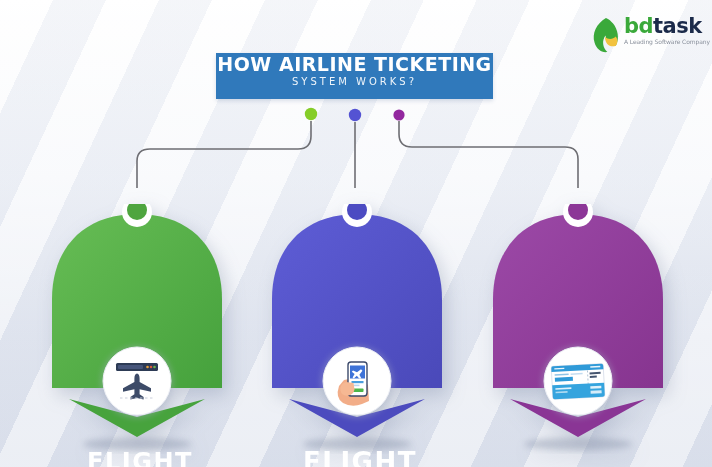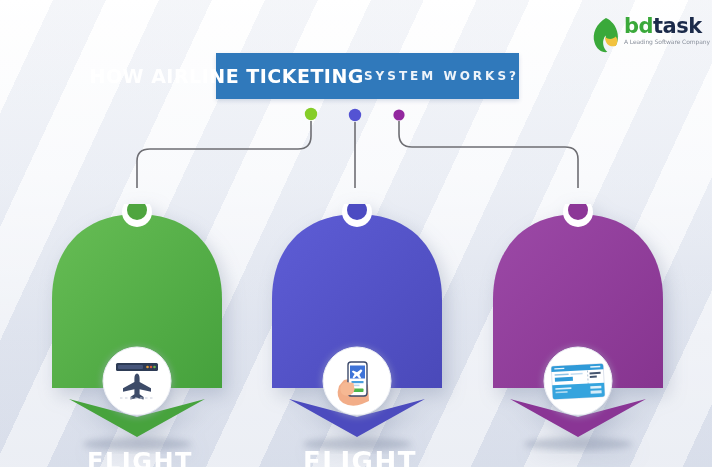--- a/index.html
+++ b/index.html
@@ -11,26 +11,25 @@
   .stage::before{
     content:"";position:absolute;inset:0;
     background:repeating-linear-gradient(115deg,
       rgba(255,255,255,.45) 0 48px,
       rgba(201,209,226,.20) 48px 96px);
     pointer-events:none;
   }
   .connectors{position:absolute;left:0;top:0;width:712px;height:467px;}
   .title-box{
     position:absolute;left:216px;top:53px;width:277px;height:46px;
-    background:#3079bb;display:flex;flex-direction:row;align-items:center;justify-content:flex-end;
+    background:#3079bb;display:flex;flex-direction:column;align-items:center;justify-content:flex-start;
     box-shadow:0 2px 4px rgba(60,90,140,.18);
-    padding-left:26px;
   }
   .title-box .t1{color:#ffffff;font-weight:bold;font-size:19px;letter-spacing:.5px;line-height:22px;white-space:nowrap;}
-  .title-box .t2{color:rgba(255,255,255,.92);font-weight:bold;font-size:12px;letter-spacing:3px;line-height:13px;white-space:nowrap;}
+  .title-box .t2{color:rgba(255,255,255,.92);font-weight:normal;font-size:10px;letter-spacing:3px;line-height:13px;white-space:nowrap;}
   .logo{position:absolute;left:590px;top:16px;display:flex;align-items:flex-start;}
   .logo .txt{margin-left:4px;line-height:1;}
   .logo .brand{font-size:21px;font-weight:bold;letter-spacing:-.5px;white-space:nowrap;}
   .logo .brand .bd{color:#3aa93a;}
   .logo .brand .task{color:#1b2a4a;}
   .logo .tagline{font-size:6px;color:#8a909c;letter-spacing:-0.1px;margin-top:2px;white-space:nowrap;}
   .bell{position:absolute;width:180px;height:250px;top:204px;}
   .bell svg{filter:drop-shadow(5px 7px 9px rgba(80,95,130,.25));}
   .bell-label{
     position:absolute;width:180px;top:240px;left:0;text-align:center;color:#ffffff;

